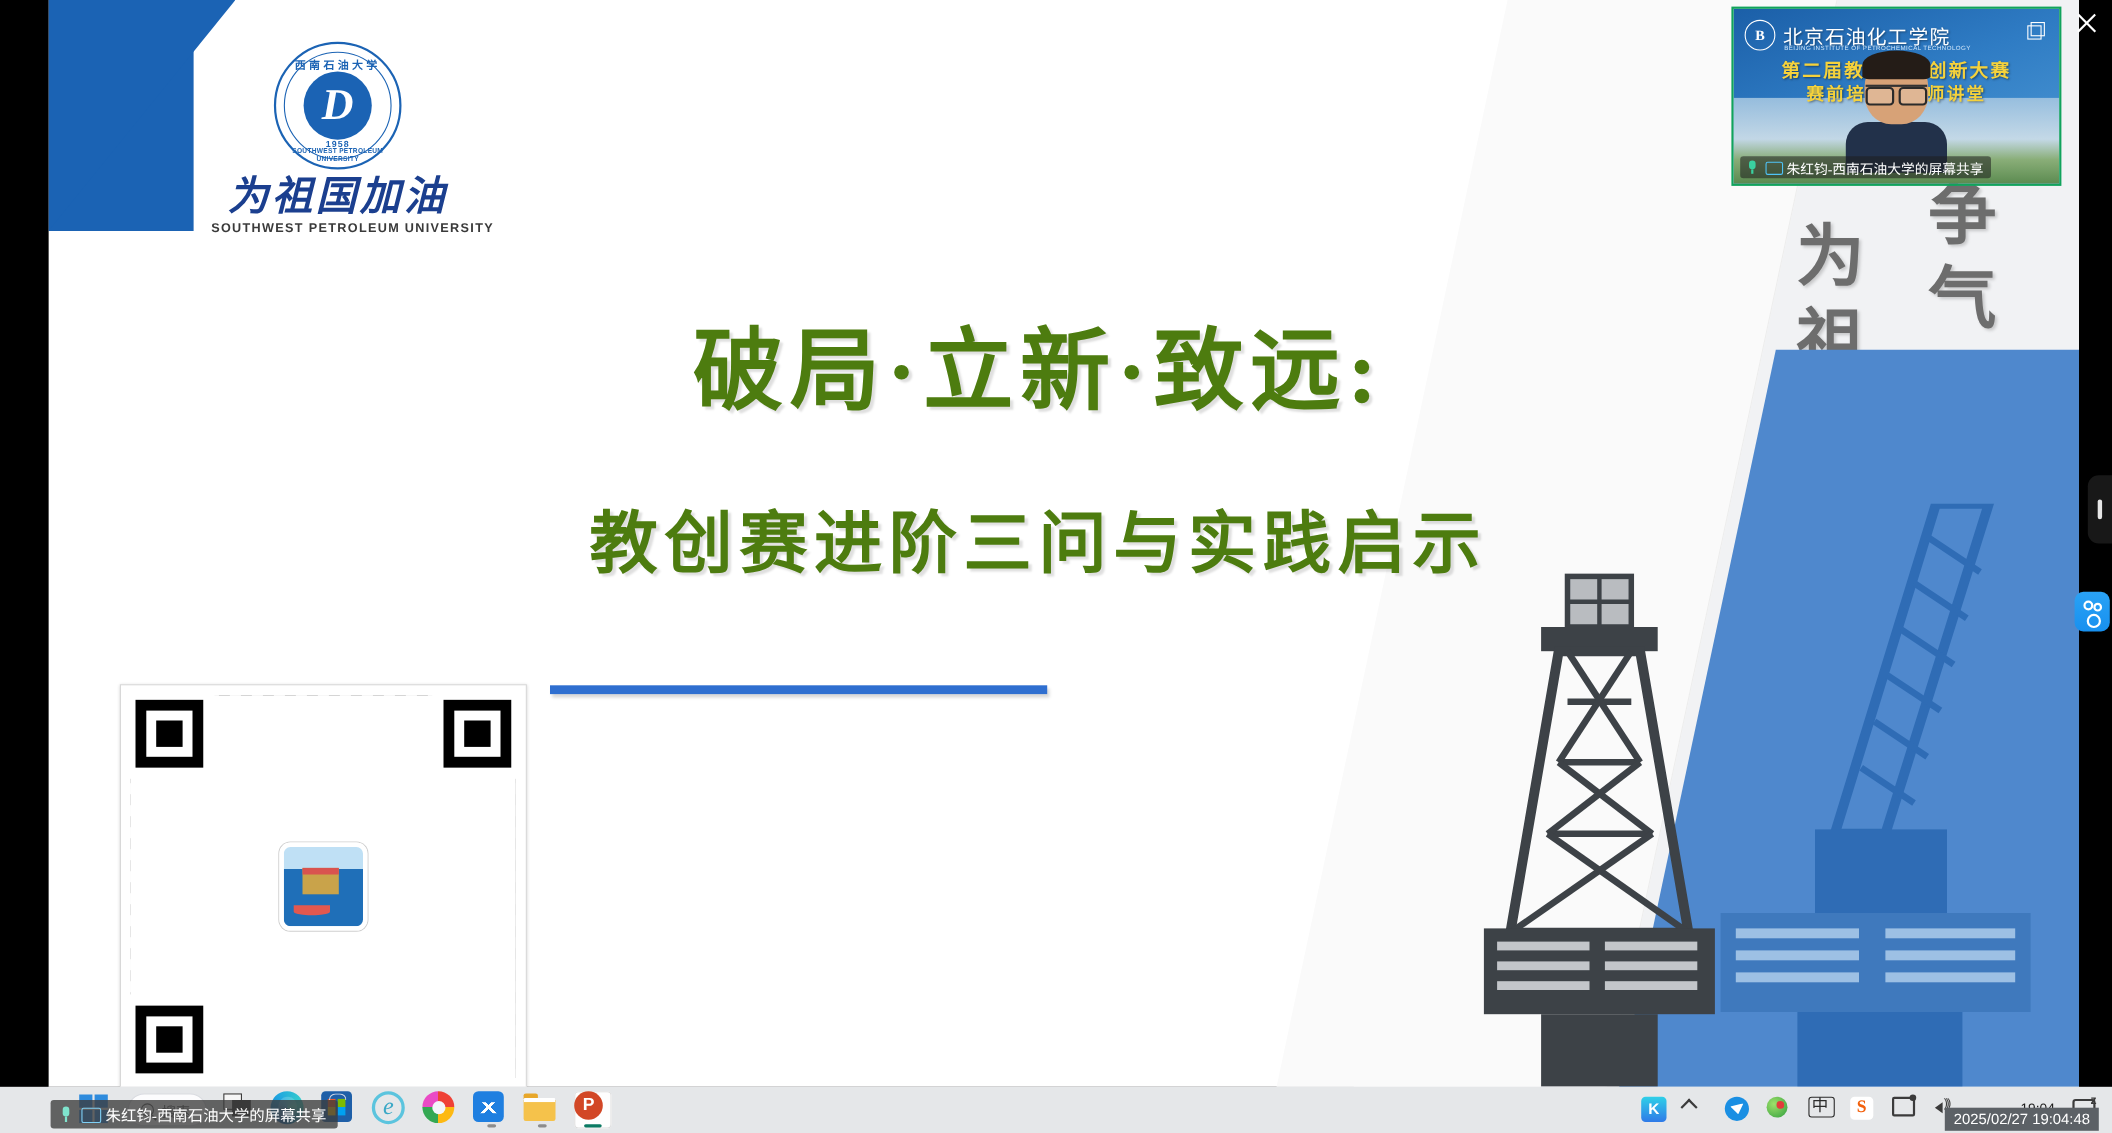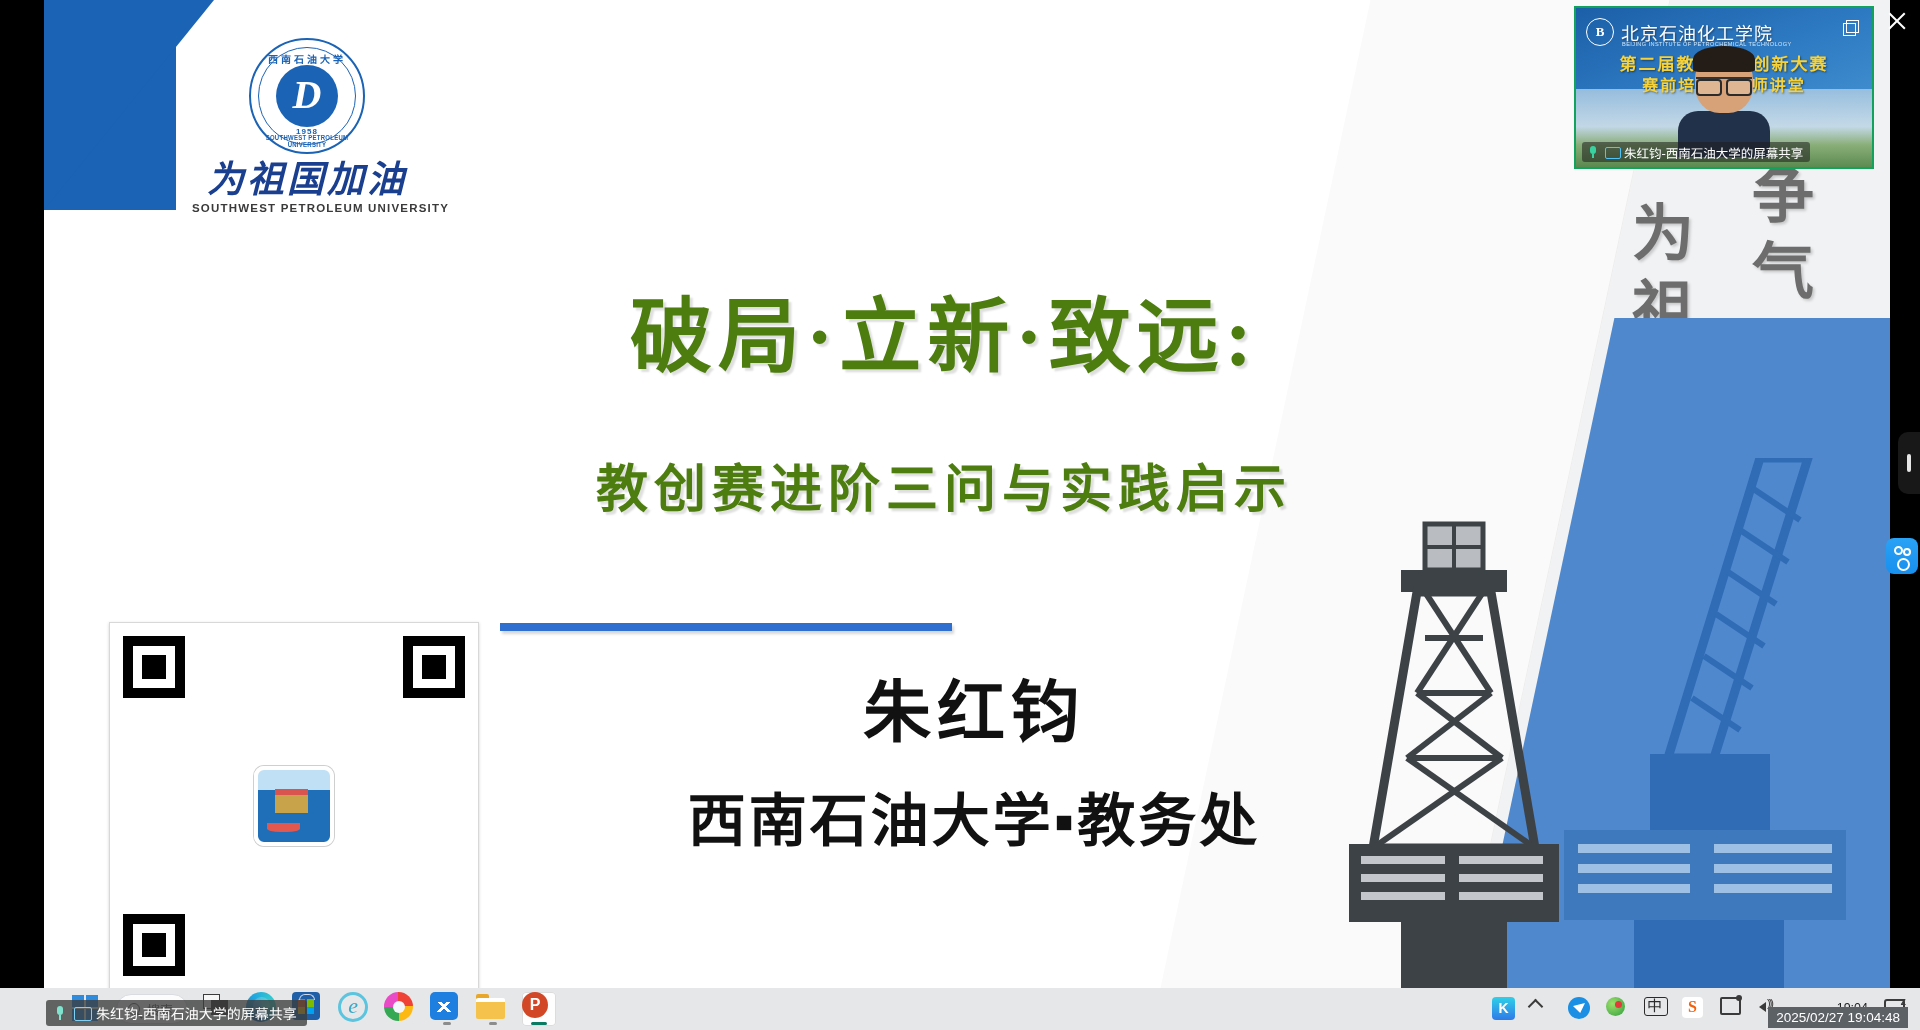--- a/index.html
+++ b/index.html
@@ -146,21 +146,21 @@
   }
   .title-line1, .title-line2 {
     font-family: "Liberation Serif", "DejaVu Serif", serif;
     font-weight: bold;
     color: #4d7c0f;
     letter-spacing: 6px;
     white-space: nowrap;
     text-shadow: 3px 3px 2px rgba(0,0,0,0.13);
   }
   .title-line1 { font-size: 82px; line-height: 1.18; }
-  .title-line2 { font-size: 52px; line-height: 1.18; margin-top: 72px; }
+  .title-line2 { font-size: 62px; line-height: 1.18; margin-top: 72px; }
 
   .title-rule {
     position: absolute;
     left: 456px; top: 623px;
     width: 452px; height: 8px;
     background: #2f6fd0;
     box-shadow: 2px 3px 3px rgba(0,0,0,0.16);
   }
 
   
@@ -917,24 +917,20 @@
       <div class="logo-cn">为祖国加油</div>
       <div class="logo-en">SOUTHWEST PETROLEUM UNIVERSITY</div>
     </div>
 
     <div class="title-wrap">
       <div class="title-line1">破局·立新·致远:</div>
       <div class="title-line2">教创赛进阶三问与实践启示</div>
     </div>
     <div class="title-rule"></div>
 
-    <div class="presenter-wrap">
-      <div class="presenter-name">朱红钧</div>
-      <div class="presenter-org">西南石油大学▪教务处</div>
-    </div>
 
     <div class="qr-box">
       <div class="qr-canvas">
         <div class="qr-eye tl"></div>
         <div class="qr-eye tr"></div>
         <div class="qr-eye bl"></div>
         <div class="qr-logo">
           <div class="rig"></div>
           <div class="boat"></div>
         </div>

